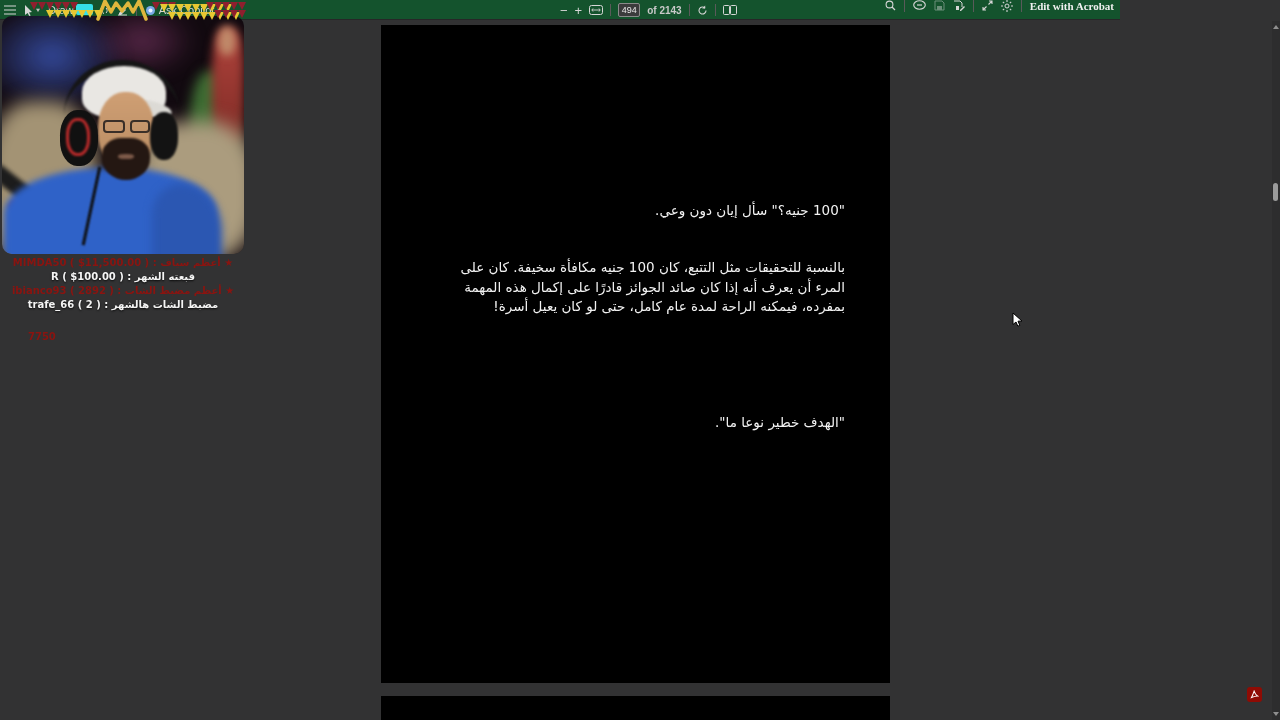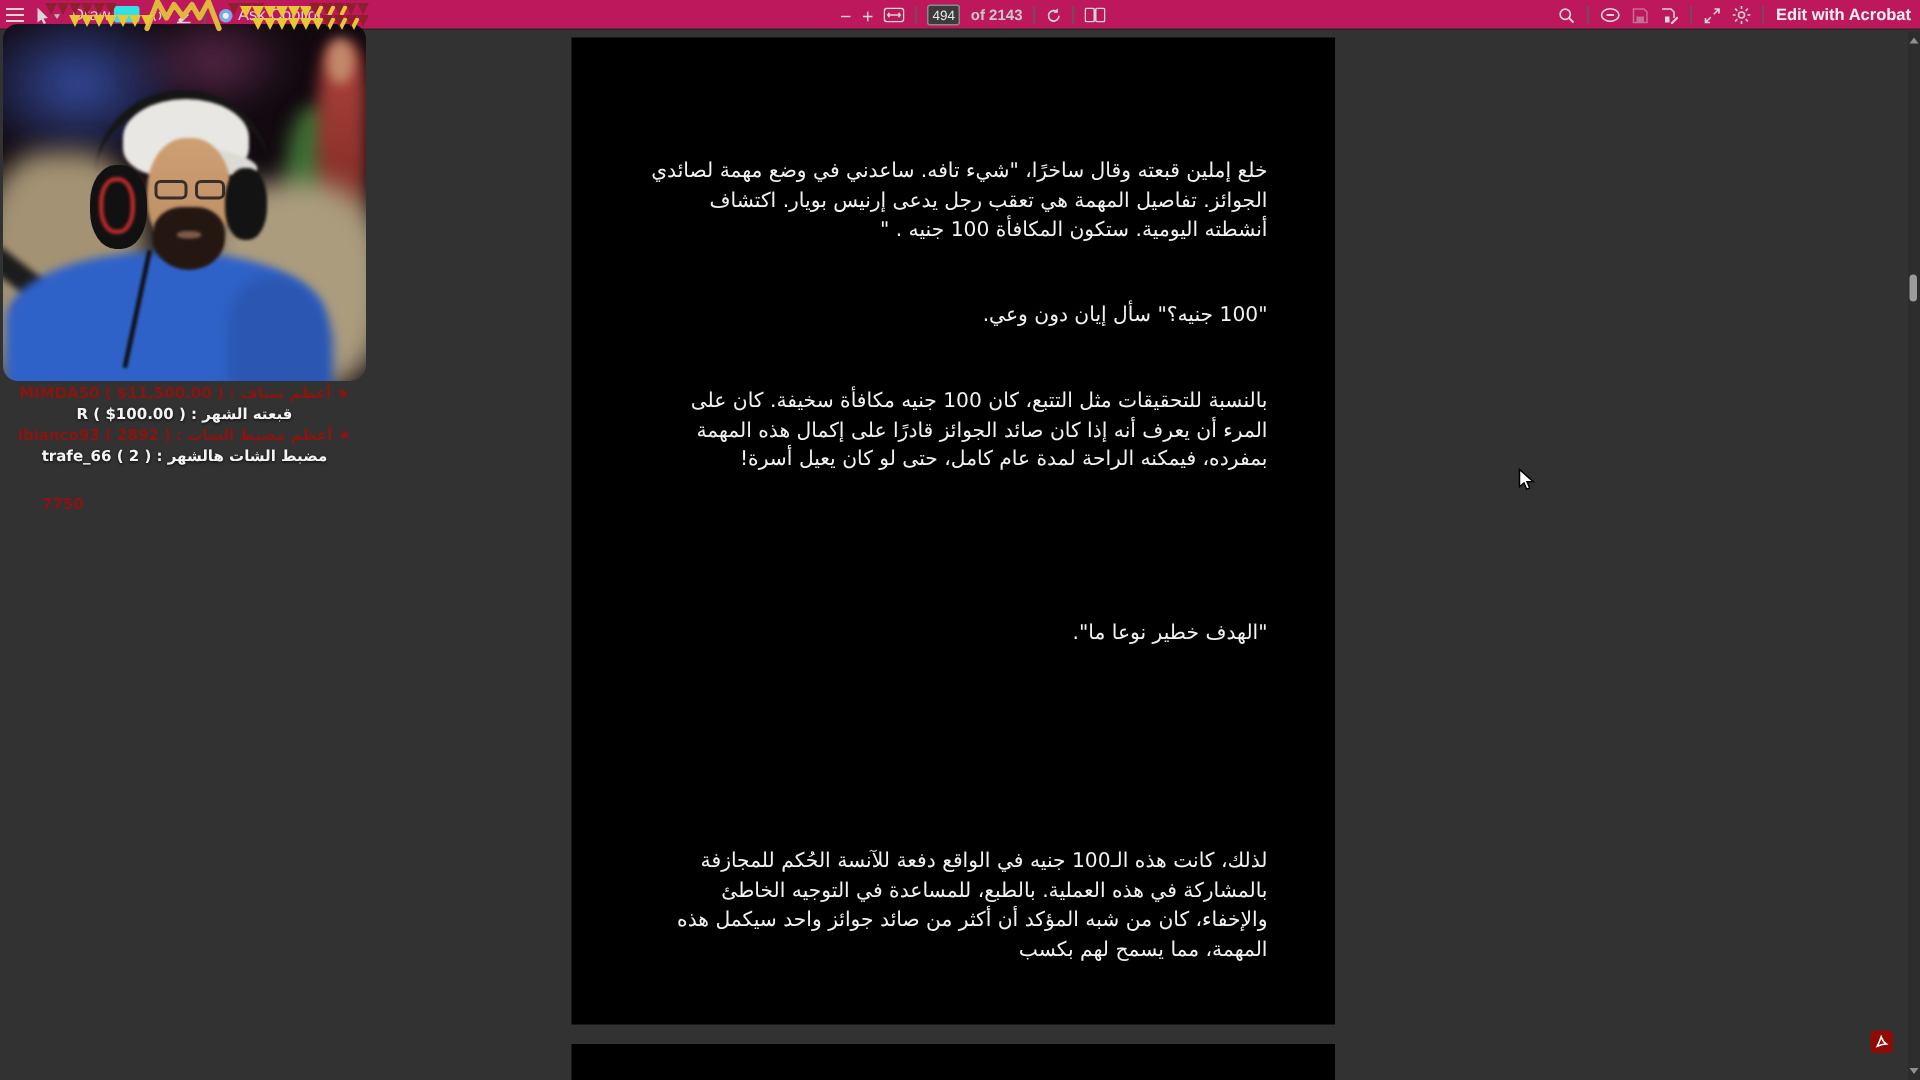--- a/index.html
+++ b/index.html
@@ -1,25 +1,25 @@
 <!DOCTYPE html>
 <html><head>
 <meta charset="utf-8">
 <style>
   * { margin:0; padding:0; box-sizing:border-box; }
   html,body { width:1280px; height:720px; overflow:hidden; background:#323233;
               font-family:"Liberation Sans","DejaVu Sans",sans-serif; }
 
   
-  .toolbar { position:absolute; left:0; top:0; width:1280px; height:20px;
-             background:#be185d; border-bottom:1px solid #272728;
+  .toolbar { position:absolute; left:0; top:0; width:1120px; height:20px;
+             background:#14532d; border-bottom:1px solid #272728;
              display:flex; align-items:center; color:#d6d6d6; font-size:11px; z-index:2; }
   .tb-left  { position:absolute; left:4px; top:0; height:20px; display:flex; align-items:center; gap:8px; }
   .tb-center{ position:absolute; left:560px; top:0; height:20px; display:flex; align-items:center; gap:7px; }
-  .tb-right { position:absolute; right:6px; top:0; height:20px; display:flex; align-items:center; gap:8px; }
+  .tb-right { position:absolute; right:6px; top:0; height:20px; display:flex; align-items:flex-start; gap:8px;font-family:Liberation Serif, serif; }
   .tb-btn { display:flex; align-items:center; gap:3px; color:#d6d6d6; cursor:default; }
   .tb-btn svg { display:block; }
   .divider { width:1px; height:12px; background:#5a5a5a; }
   .page-input { width:22px; height:14px; background:#3b3b3c; border:1px solid #8a8a8a;
                 border-radius:2px; color:#e8e8e8; font-size:9px; text-align:center; padding:0; }
   .of-count { color:#c9c9c9; font-size:10px;font-weight:bold; }
   .acrobat-label { color:#f0f0f0; font-size:11px; font-weight:600; }
   .dim { opacity:.45; }
   .chev { font-size:8px; color:#bdbdbd; transform:scaleY(.8); }
 
@@ -200,25 +200,23 @@
           <path d="M6 0v2M6 10v2M0 6h2M10 6h2M1.8 1.8l1.4 1.4M8.8 8.8l1.4 1.4M10.2 1.8L8.8 3.2M3.2 8.8L1.8 10.2" stroke="#d6d6d6" stroke-width="1.1"></path>
         </svg>
     </span>
     <span class="divider"></span>
     <span class="acrobat-label">Edit with Acrobat</span>
   </div>
 </div>
 
 <div class="viewer">
   <div class="pdf-page">
-    <p class="p1">خلع إملين قبعته وقال ساخرًا، "شيء تافه. ساعدني في وضع مهمة لصائدي الجوائز. تفاصيل المهمة هي تعقب رجل يدعى إرنيس بويار. اكتشاف أنشطته اليومية. ستكون المكافأة 100 جنيه . "</p>
     <p class="p2">"100 جنيه؟" سأل إيان دون وعي.</p>
     <p class="p3">بالنسبة للتحقيقات مثل التتبع، كان 100 جنيه مكافأة سخيفة. كان على المرء أن يعرف أنه إذا كان صائد الجوائز قادرًا على إكمال هذه المهمة بمفرده، فيمكنه الراحة لمدة عام كامل، حتى لو كان يعيل أسرة!</p>
     <p class="p5">"الهدف خطير نوعا ما".</p>
-    <p class="p7">لذلك، كانت هذه الـ100 جنيه في الواقع دفعة للآنسة الحُكم للمجازفة بالمشاركة في هذه العملية. بالطبع، للمساعدة في التوجيه الخاطئ والإخفاء، كان من شبه المؤكد أن أكثر من صائد جوائز واحد سيكمل هذه المهمة، مما يسمح لهم بكسب</p>
   </div>
   <div class="pdf-page2"></div>
 </div>
 
 <div class="scrollbar">
   <div class="sb-arrow sb-up"></div>
   <div class="sb-thumb"></div>
   <div class="sb-arrow sb-down"></div>
 </div>
 

